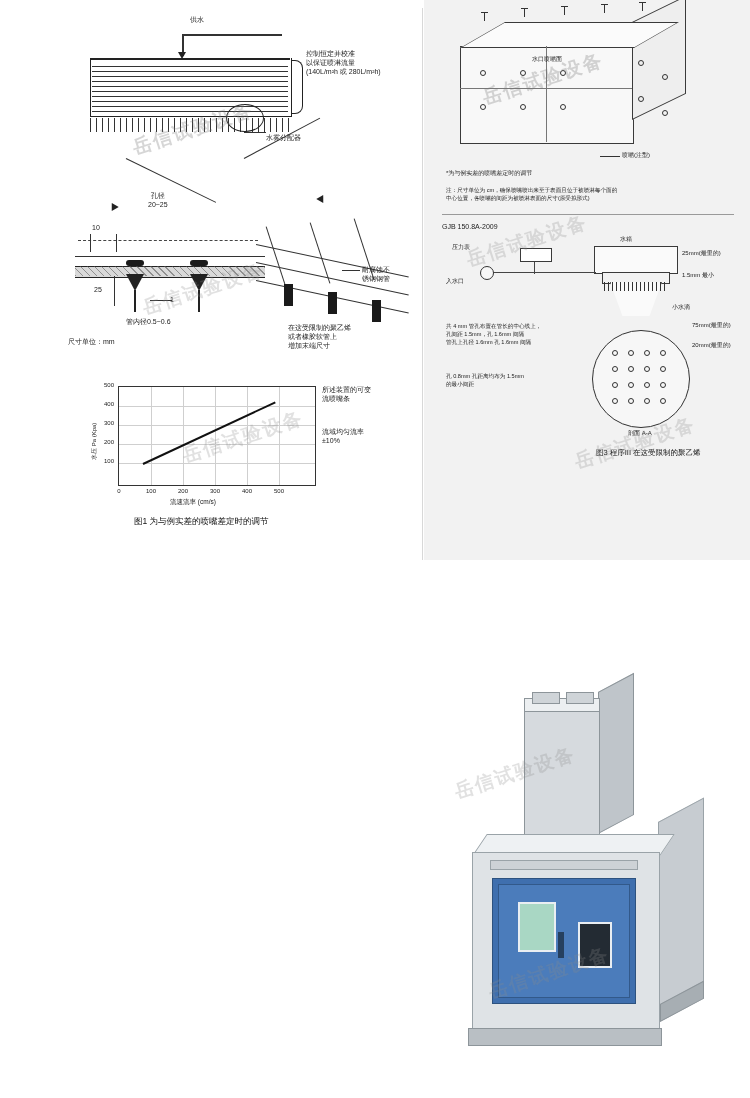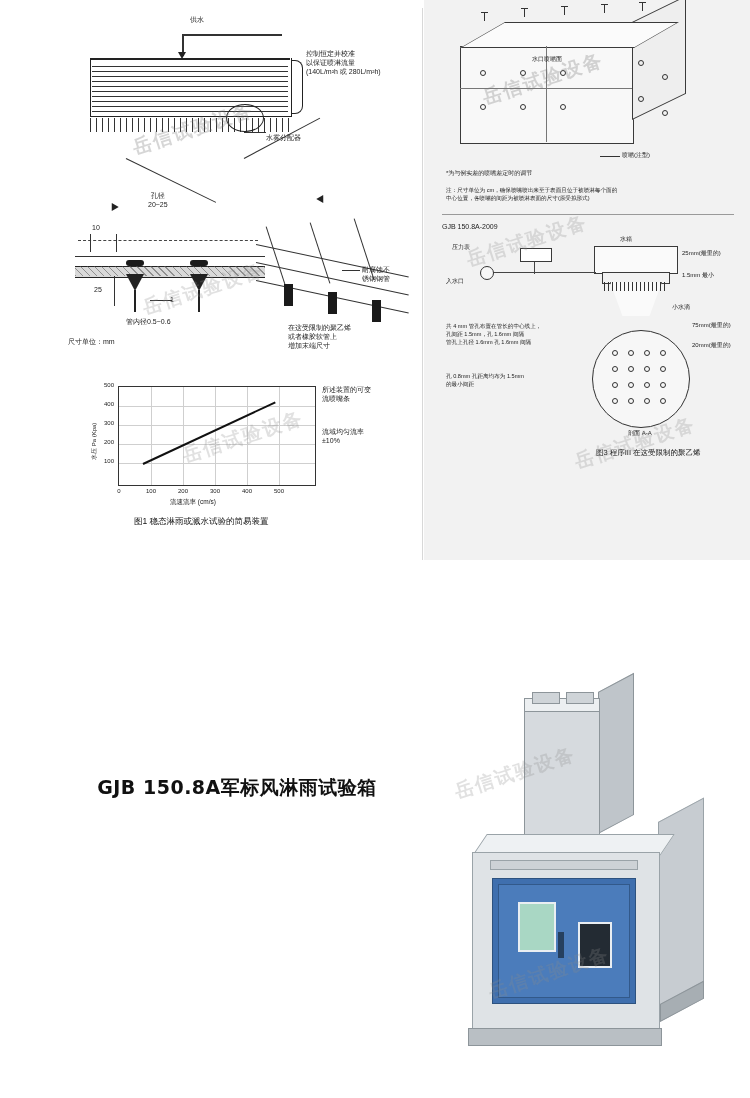--- a/index.html
+++ b/index.html
@@ -228,21 +228,21 @@
       <div class="xt" style="left:238px;top:480px;">500</div>
 
       <div class="ylabel" style="left:60px;top:452px;font-size:6px;">水压 Pa (Kpa)</div>
       <div class="lbl" style="left:140px;top:490px;font-size:6.5px;">流速流率 (cm/s)</div>
 
       <div class="lbl" style="left:292px;top:378px;white-space:pre-line;">所述装置的可变
 流喷嘴条</div>
       <div class="lbl" style="left:292px;top:420px;white-space:pre-line;">流域均匀流率
 ±10%</div>
 
-      <div class="figcap" style="left:104px;top:508px;">图1   稳态淋雨或溅水试验的简易装置</div>
+      <div class="figcap" style="left:104px;top:508px;">图1   为与例实差的喷嘴差定时的调节</div>
 
       <div class="wm" style="left:100px;top:108px;">岳信试验设备</div>
       <div class="wm wm2" style="left:110px;top:268px;">岳信试验设备</div>
       <div class="wm wm2" style="left:150px;top:416px;">岳信试验设备</div>
     </div>
 
     <div class="tech-right">
 
       <div class="box3d" style="left:36px;top:46px;width:172px;height:96px;background:#f8f8f8;"></div>
       <div class="box3d" style="left:208px;top:22px;width:52px;height:96px;background:#eeeeee;transform:skewY(-26deg);transform-origin:top left;"></div>
@@ -332,21 +332,20 @@
 
       <div class="wm" style="left:56px;top:66px;">岳信试验设备</div>
       <div class="wm wm2" style="left:40px;top:228px;">岳信试验设备</div>
       <div class="wm wm2" style="left:148px;top:430px;">岳信试验设备</div>
     </div>
   </div>
 
 
   <div class="product">
     <div class="p-text">
-      <div class="p-title">GJB 150.8A军标风淋雨试验箱</div>
     </div>
 
     <div class="machine">
       <div class="m-shape m-stack-side"></div>
       <div class="m-shape m-stack"></div>
       <div class="m-shape m-stack-top"></div>
       <div class="m-shape m-stack-cap"></div>
       <div class="m-shape m-stack-cap2"></div>
 
       <div class="m-shape m-side"></div>

